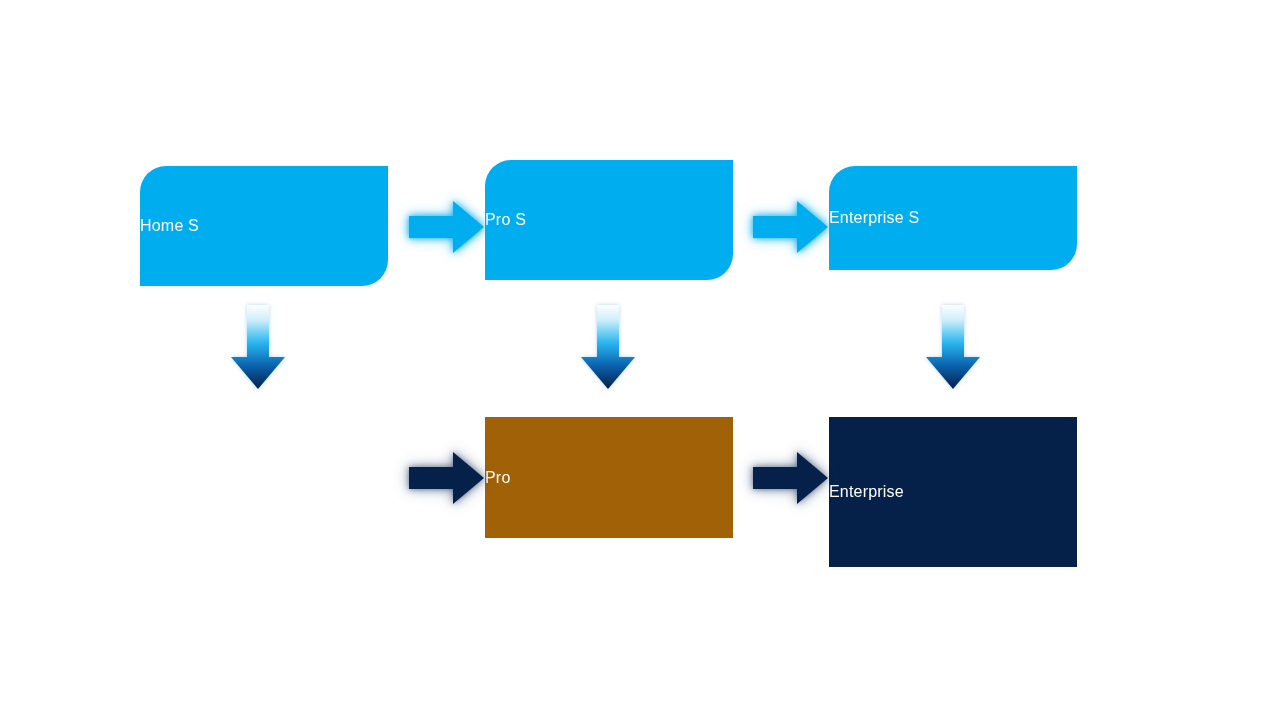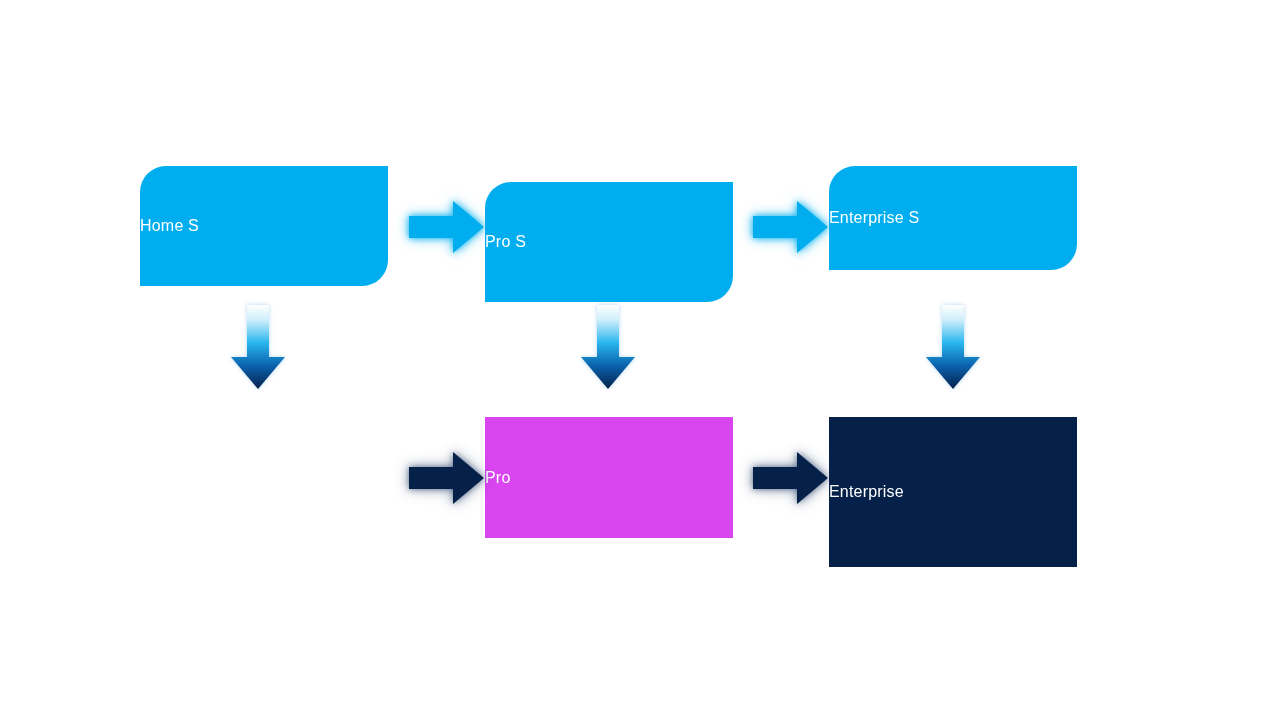--- a/index.html
+++ b/index.html
@@ -86,30 +86,30 @@
         <stop offset="72%" stop-color="#0B63AE"></stop>
         <stop offset="100%" stop-color="#04204C"></stop>
       </linearGradient>
     </defs>
   </svg>
 
   <div class="node top" style="left:140px; top:166px; width:248px; height:120px; background:#00AEEF;">
     <span class="node-label">Home S</span>
   </div>
 
-  <div class="node top" style="left:485px; top:182px; width:248px; height:120px; background:#00AEEF;">
+  <div class="node top" style="left:485px; top:160px; width:248px; height:120px; background:#00AEEF;">
     <span class="node-label">Pro S</span>
   </div>
 
   <div class="node top" style="left:829px; top:166px; width:248px; height:104px; background:#00AEEF;">
     <span class="node-label">Enterprise S</span>
   </div>
 
 
-  <div class="node bottom" style="left:485px; top:417px; width:248px; height:121px; background:#d946ef;">
+  <div class="node bottom" style="left:485px; top:417px; width:248px; height:121px; background:#a16207;">
     <span class="node-label">Pro</span>
   </div>
 
   <div class="node bottom" style="left:829px; top:417px; width:248px; height:150px; background:#062149;">
     <span class="node-label">Enterprise</span>
   </div>
 
   <div class="arrow" style="left:409px; top:199px; width:76px; height:56px;">
     <svg class="glow-cyan" width="76" height="56" viewBox="0 0 76 56">
       <polygon points="0,17 44,17 44,2 75,28 44,54 44,39 0,39" fill="#00AEEF"></polygon>

